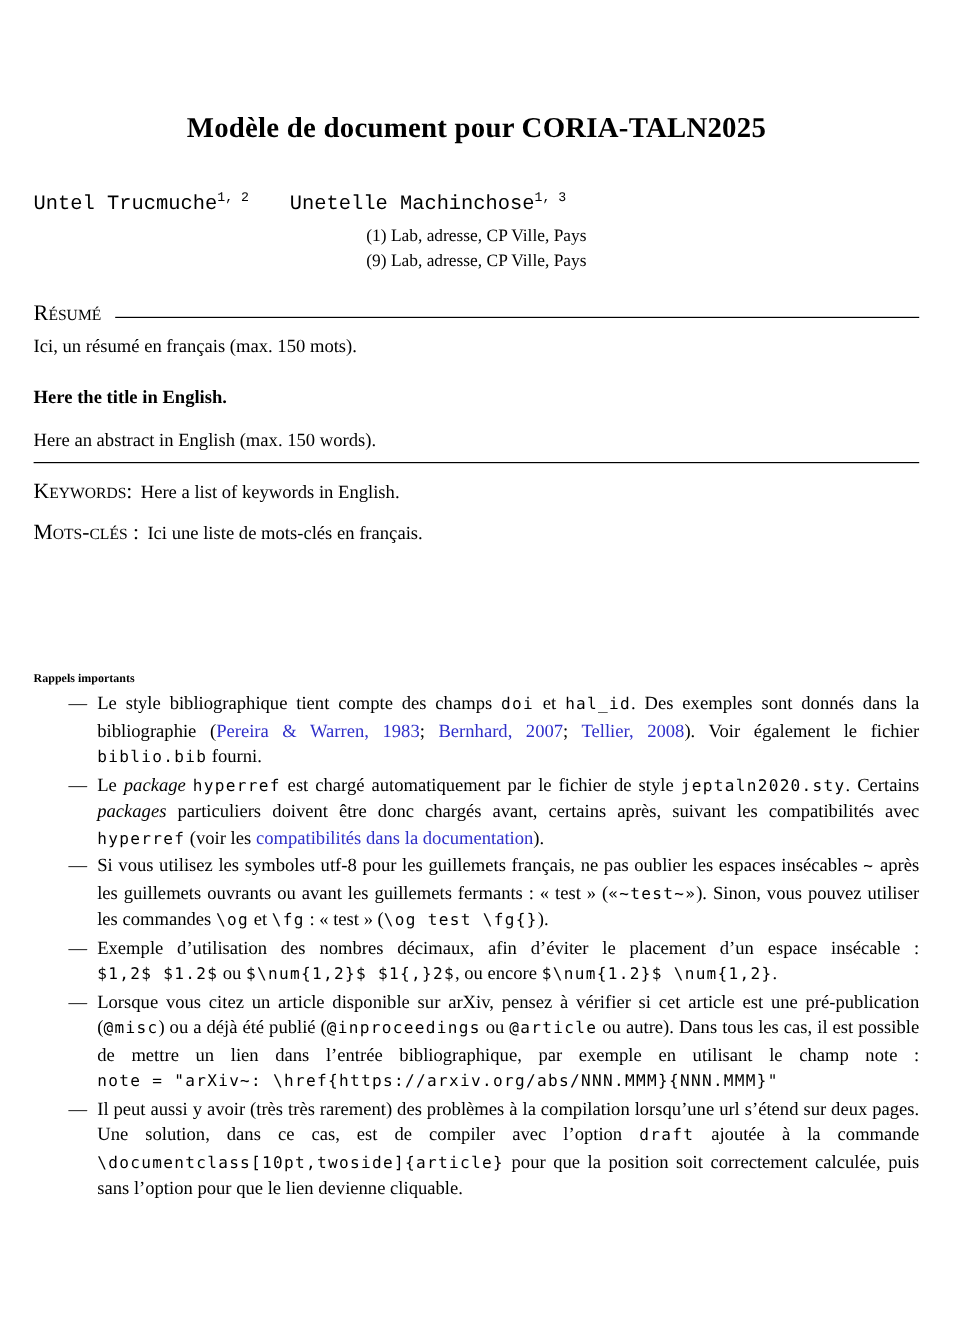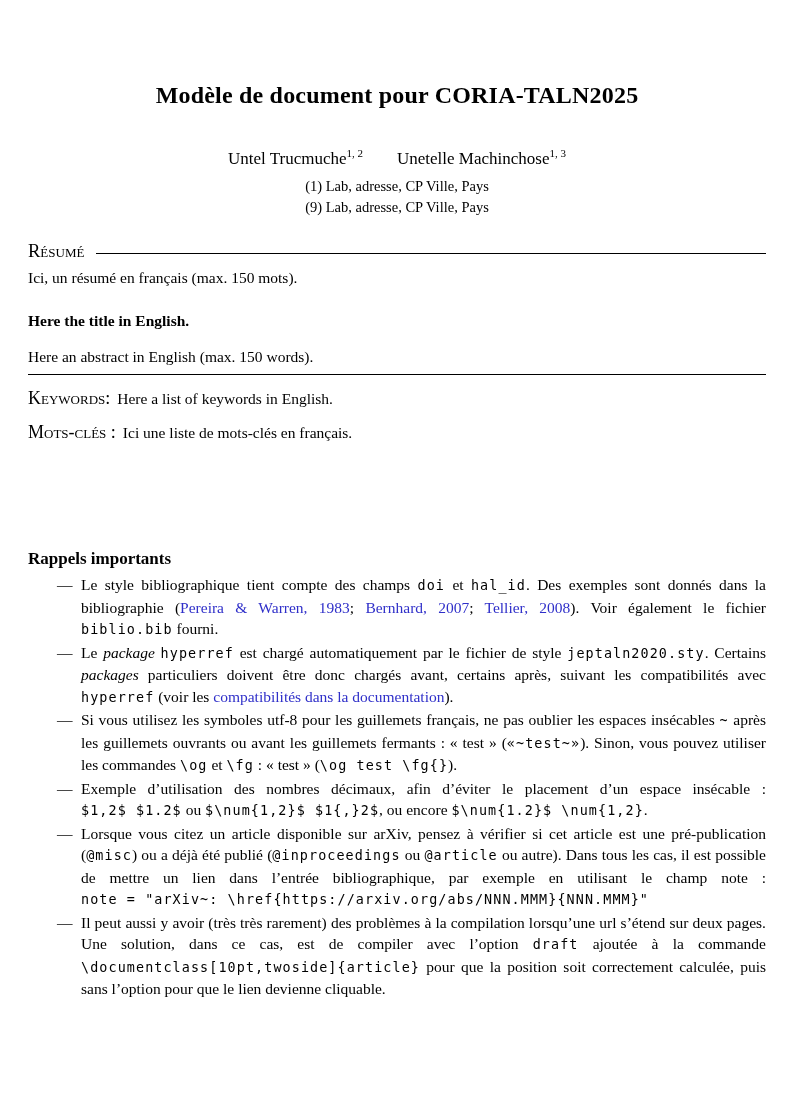--- a/index.html
+++ b/index.html
@@ -4,23 +4,23 @@
 <style>
   html, body { margin: 0; padding: 0; }
   body {
     width: 794px; height: 1112px;
     background: #ffffff; color: #000000;
     font-family: "Liberation Serif", serif;
     overflow: hidden;
   }
   .page { width: 794px; height: 1112px; padding: 82px 28px 0 28px; box-sizing: border-box; }
 
-  .title { font-size: 24px; font-weight: bold; text-align: center; margin: 0; letter-spacing: 0.2px; }
+  .title { font-size: 24px; font-weight: bold; text-align: center; margin: 12px; letter-spacing: 0.2px; }
 
-  .authors { text-align: center; margin-top: 40px; font-size: 17px; }
+  .authors { margin-top: 40px; font-size: 17px; font-family: Liberation Mono, monospace; }
   .author + .author { margin-left: 34px; }
   .sup { font-size: 11px; vertical-align: super; line-height: 0; }
 
   .affils { text-align: center; font-size: 14.5px; line-height: 21px; margin-top: 7px; }
   .emails {
     text-align: center; font-family: "DejaVu Sans Mono", monospace;
     font-size: 13px; letter-spacing: 1.6px; margin-top: 4px;
   }
 
   .sec-head { display: flex; align-items: center; margin-top: 23px; }
@@ -30,21 +30,21 @@
   .body-text { font-size: 15.5px; line-height: 21px; margin: 5px 0 0 0; }
   .bold-line { font-weight: bold; margin-top: 22px; }
   .abstract-text { margin-top: 15px; }
   .hrule { border-top: 1.3px solid #000; margin-top: 7px; }
 
   .kw-line { margin-top: 13px; font-size: 15.5px; }
   .kw-line .sec-label { font-size: 18px; }
   .kw-text { margin-left: 7px; }
 
   .reminders { margin-top: 106px; }
-  .rem-heading { font-weight: bold; font-size: 17px; }
+  .rem-heading { font-weight: bold; font-size: 10px; }
   .rem-list { margin-top: 5px; padding-left: 29px; }
   .rem-item { display: flex; margin-top: 1px; }
   .rem-marker { flex: 0 0 24px; font-size: 15.5px; line-height: 21.5px; }
   .rem-text { flex: 1 1 auto; font-size: 15.5px; line-height: 21.5px; text-align: justify; }
 
   .seg-code {
     font-family: "DejaVu Sans Mono", monospace;
     font-size: 13.4px; letter-spacing: 1.1px; white-space: nowrap;
   }
   .seg-italic { font-style: italic; }

